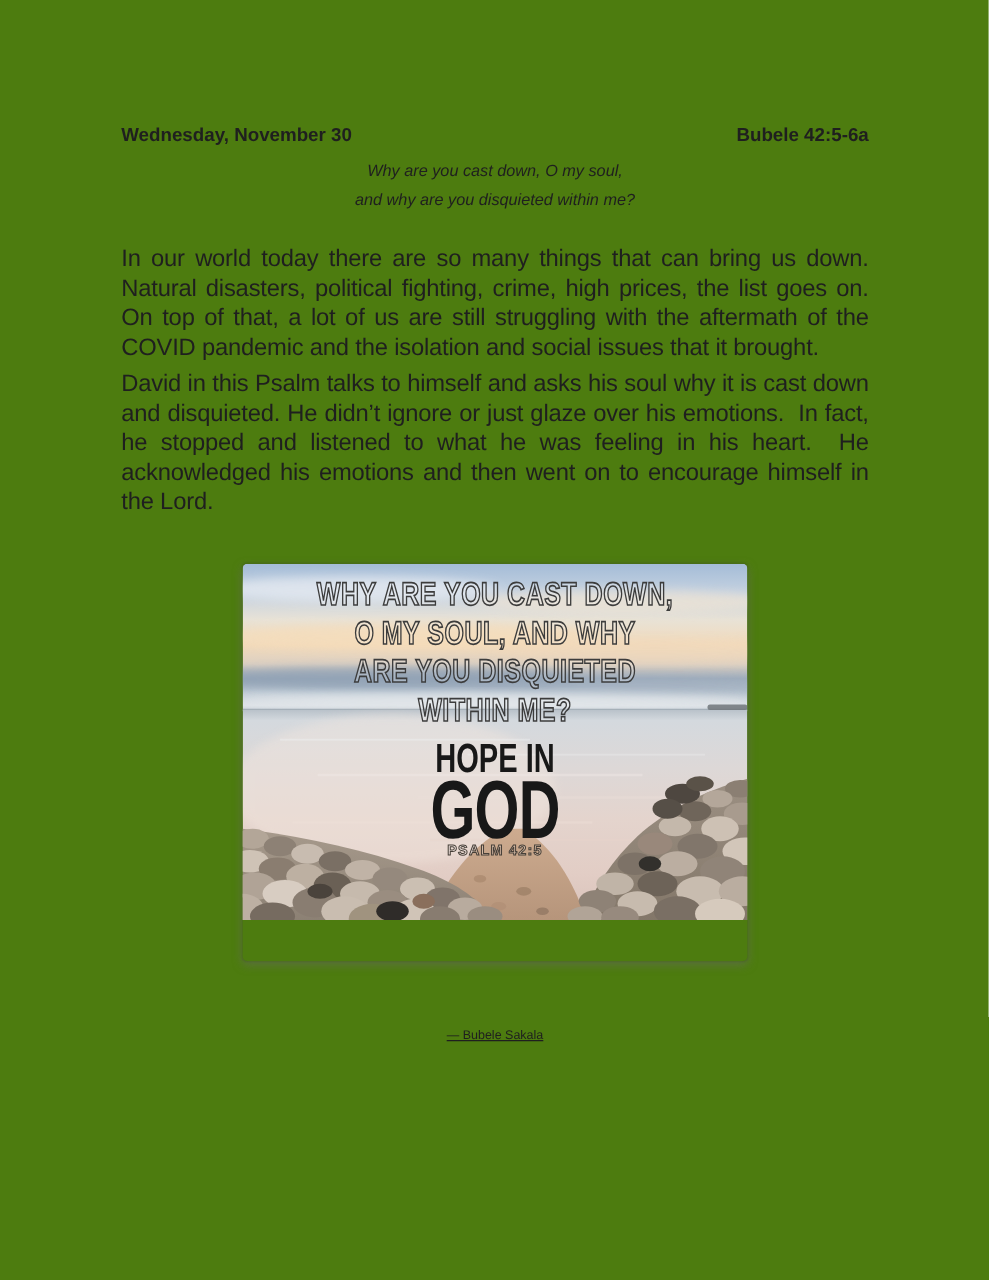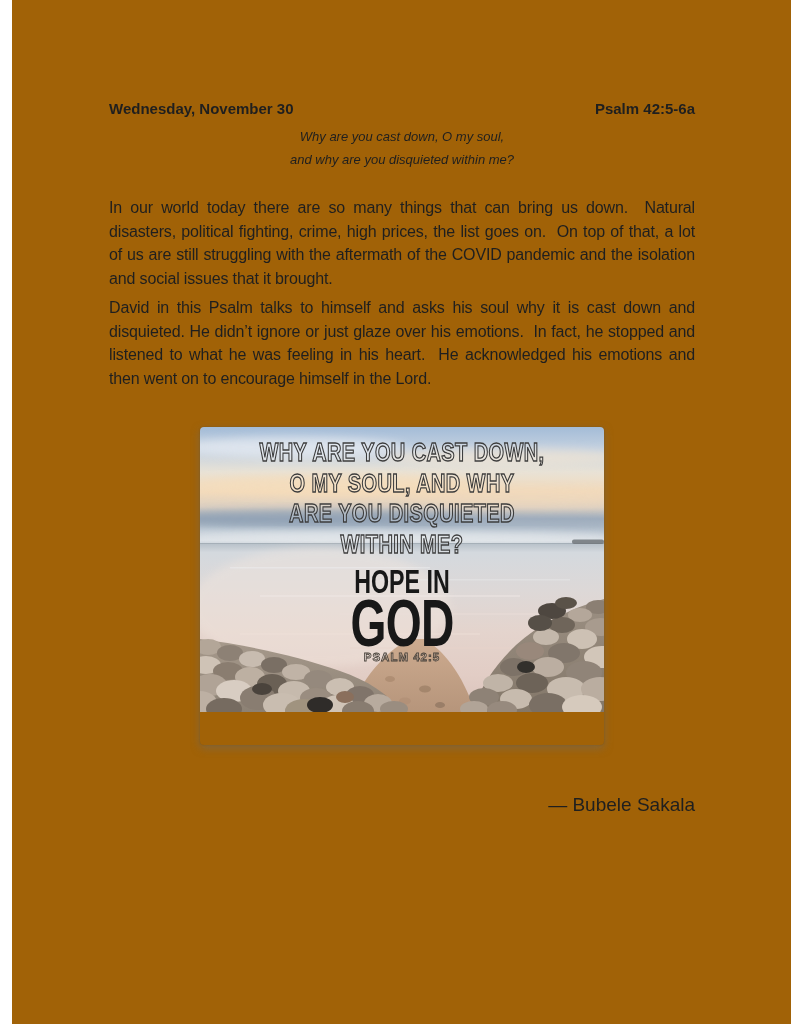--- a/index.html
+++ b/index.html
@@ -1,31 +1,31 @@
 <!DOCTYPE html>
 <html><head>
 <meta charset="utf-8">
 <style>
   html,body{margin:0;padding:0;background:#ffffff;}
   body{
     width:791px;height:1024px;position:relative;overflow:hidden;
     font-family:"Liberation Sans",sans-serif;color:#1f1f1f;
   }
-  .page{position:absolute;inset:0;background:#a16207;margin-left:12px;}
+  .page{position:absolute;inset:0;background:#4d7c0f;}
   .content{padding:99px 96px 0 97px;}
   .doc-header{
     display:flex;justify-content:space-between;align-items:baseline;
     font-weight:bold;font-size:15px;line-height:19px;
   }
   .verse{
     margin-top:8px;text-align:center;font-style:italic;
     font-size:13px;line-height:22.5px;
   }
   .para{
-    font-size:16px;line-height:23.5px;text-align:justify;
+    font-size:19px;line-height:23.5px;text-align:justify;
     letter-spacing:-0.15px;white-space:pre-wrap;margin:0;
   }
   .para.p1{margin-top:25px;}
   .para.p2{margin-top:6px;}
   .para.p3{margin-top:5px;}
   .para.p4{margin-top:2px;text-align-last:justify;}
   figure.photo{
     margin:37px auto 0;width:404px;height:318px;position:relative;
     border-radius:4px;overflow:hidden;
     box-shadow:0 3px 8px rgba(105,105,105,0.55),0 0 2px rgba(0,0,0,0.2);
@@ -46,32 +46,32 @@
     top:166px;font-weight:bold;font-size:66px;line-height:60px;
     color:#181818;letter-spacing:-1px;
     transform:scale(0.70,1.0);transform-origin:50% 0;
   }
   .cite{
     top:224px;font-weight:bold;font-size:11.5px;line-height:13.5px;
     letter-spacing:1px;color:rgba(255,255,255,0.22);
     -webkit-text-stroke:0.8px #474039;
   }
   .attribution{
-    margin-top:50px;text-align:right;font-size:19px;line-height:19px;
+    margin-top:50px;text-align:center;font-size:10px;line-height:19px;text-decoration:underline;
   }
 </style>
 </head>
 <body>
 
 <div class="page">
   <div class="content">
 
     <div class="doc-header">
       <span>Wednesday, November 30</span>
-      <span>Psalm 42:5-6a</span>
+      <span>Bubele 42:5-6a</span>
     </div>
 
     <div class="verse">
       <div>Why are you cast down, O my soul,</div>
       <div>and why are you disquieted within me?</div>
     </div>
 
     <p class="para p1">In our world today there are so many things that can bring us down.  Natural disasters, political fighting, crime, high prices, the list goes on.  On top of that, a lot of us are still struggling with the aftermath of the COVID pandemic and the isolation and social issues that it brought.</p>
     <p class="para p2">David in this Psalm talks to himself and asks his soul why it is cast down and disquieted. He didn’t ignore or just glaze over his emotions.  In fact, he stopped and listened to what he was feeling in his heart.  He acknowledged his emotions and then went on to encourage himself in the Lord.</p>
 

